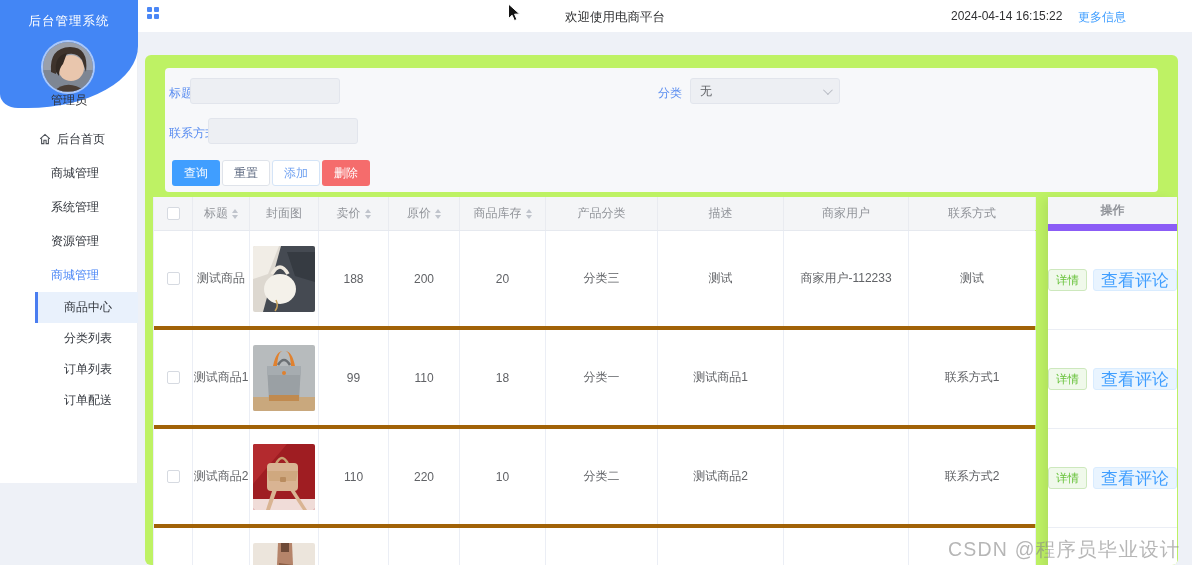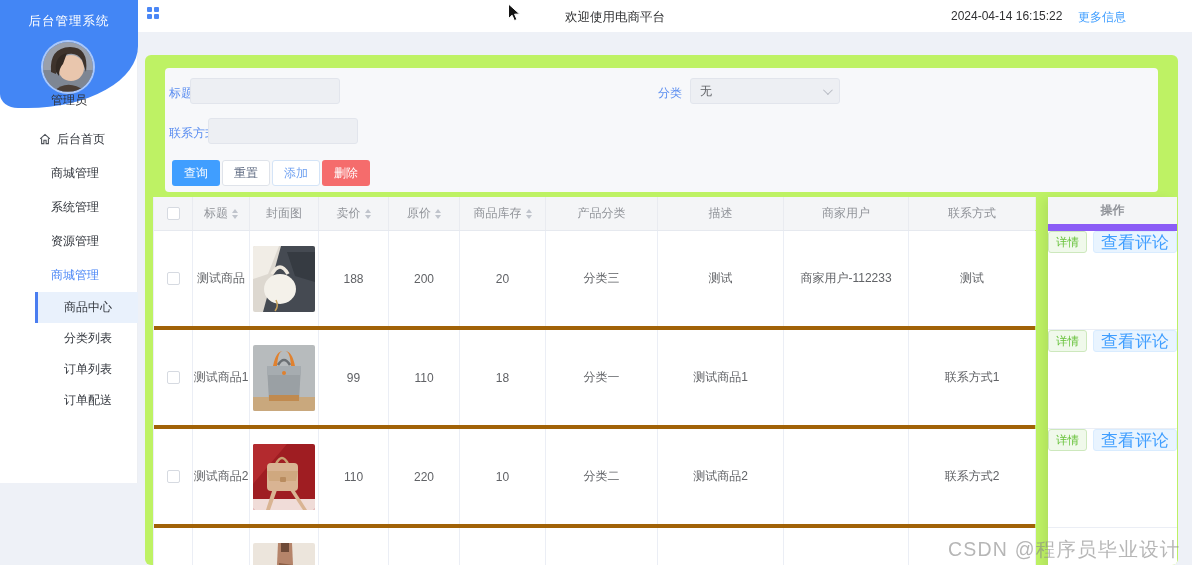--- a/index.html
+++ b/index.html
@@ -71,21 +71,21 @@
   .sort .dn { border-top:4px solid #c0c4cc; }
   .cb { width:13px; height:13px; border:1px solid #d6dae1; border-radius:2px; background:#fff; cursor:pointer; }
   .pimg { width:62px; height:66px; border-radius:2px; overflow:hidden; }
   .pimg svg { display:block; }
 
   
   .t-fixed { position:absolute; left:903px; top:142px; width:129px; background:#fff;
              box-shadow:-6px 0 10px -2px rgba(0,0,0,.08); }
   .t-fixed .fh { height:34px; background:#f4f5f7; border-bottom:7px solid #8b5cf6;
                  display:flex; align-items:center; justify-content:center; font-size:12px; color:#909399;font-weight:bold; }
-  .t-fixed .fr { height:99px; border-bottom:1px solid #ebeef5; display:flex; align-items:flex-start;
+  .t-fixed .fr { height:99px; border-bottom:1px solid #ebeef5; display:flex; align-items:center;
                  justify-content:center; gap:6px; }
   .btn-detail { background:#f0f9eb; border:1px solid #cde8bd; color:#67c23a; height:22px; padding:0 7px;
                 border-radius:3px; font-size:11.5px; display:inline-flex; align-items:center; cursor:pointer; font-family:inherit; }
   .btn-comments { background:#e9f4ff; border:1px solid #d9ecff; color:#409eff; height:22px; padding:0 7px;
                   border-radius:3px; font-size:17px; display:inline-flex; align-items:center; cursor:pointer; font-family:inherit; }
 
   
   .watermark { position:absolute; left:948px; top:536px; font-size:19.5px; font-weight:500;
                color:#8a8a8a; opacity:.62; letter-spacing:1.2px; z-index:50; white-space:nowrap; }
   .cursor { position:absolute; left:507px; top:3px; z-index:60; pointer-events:none; }

